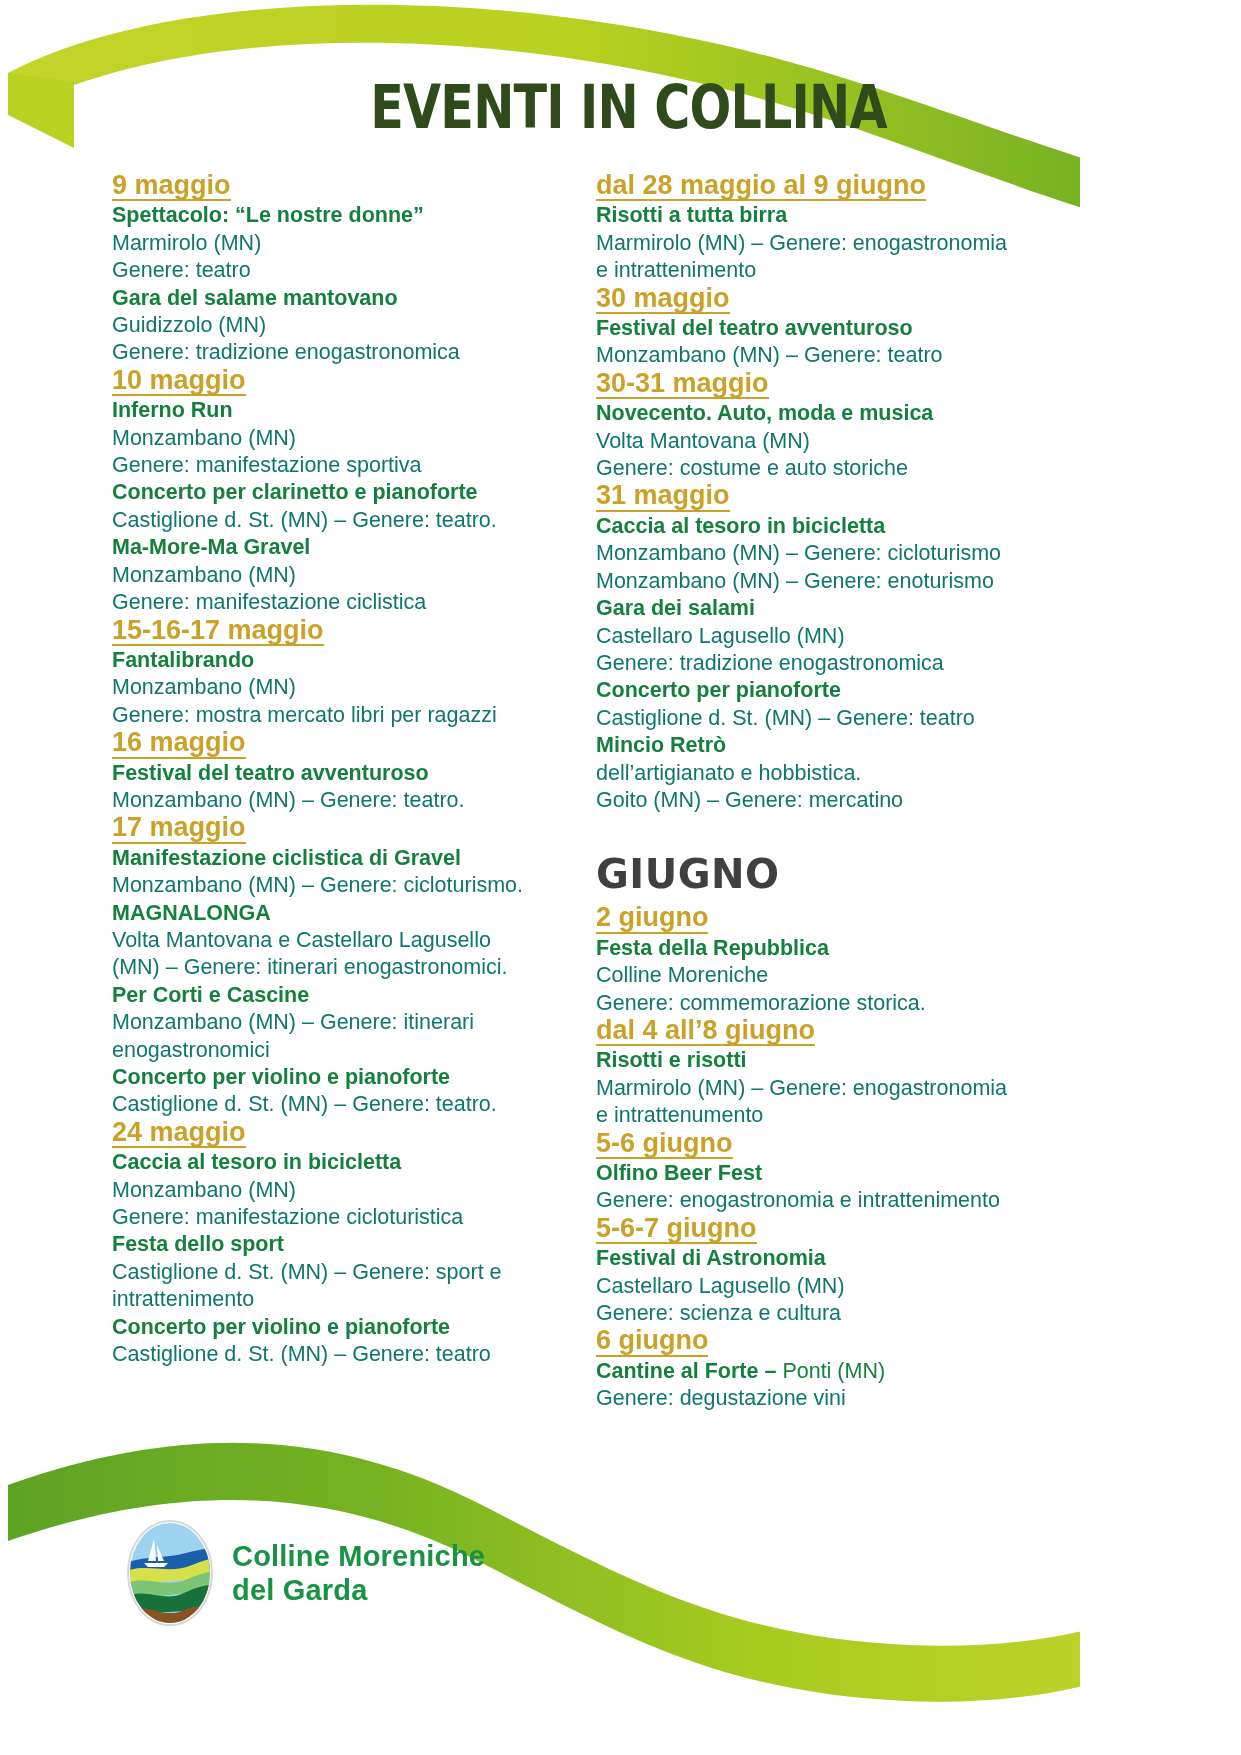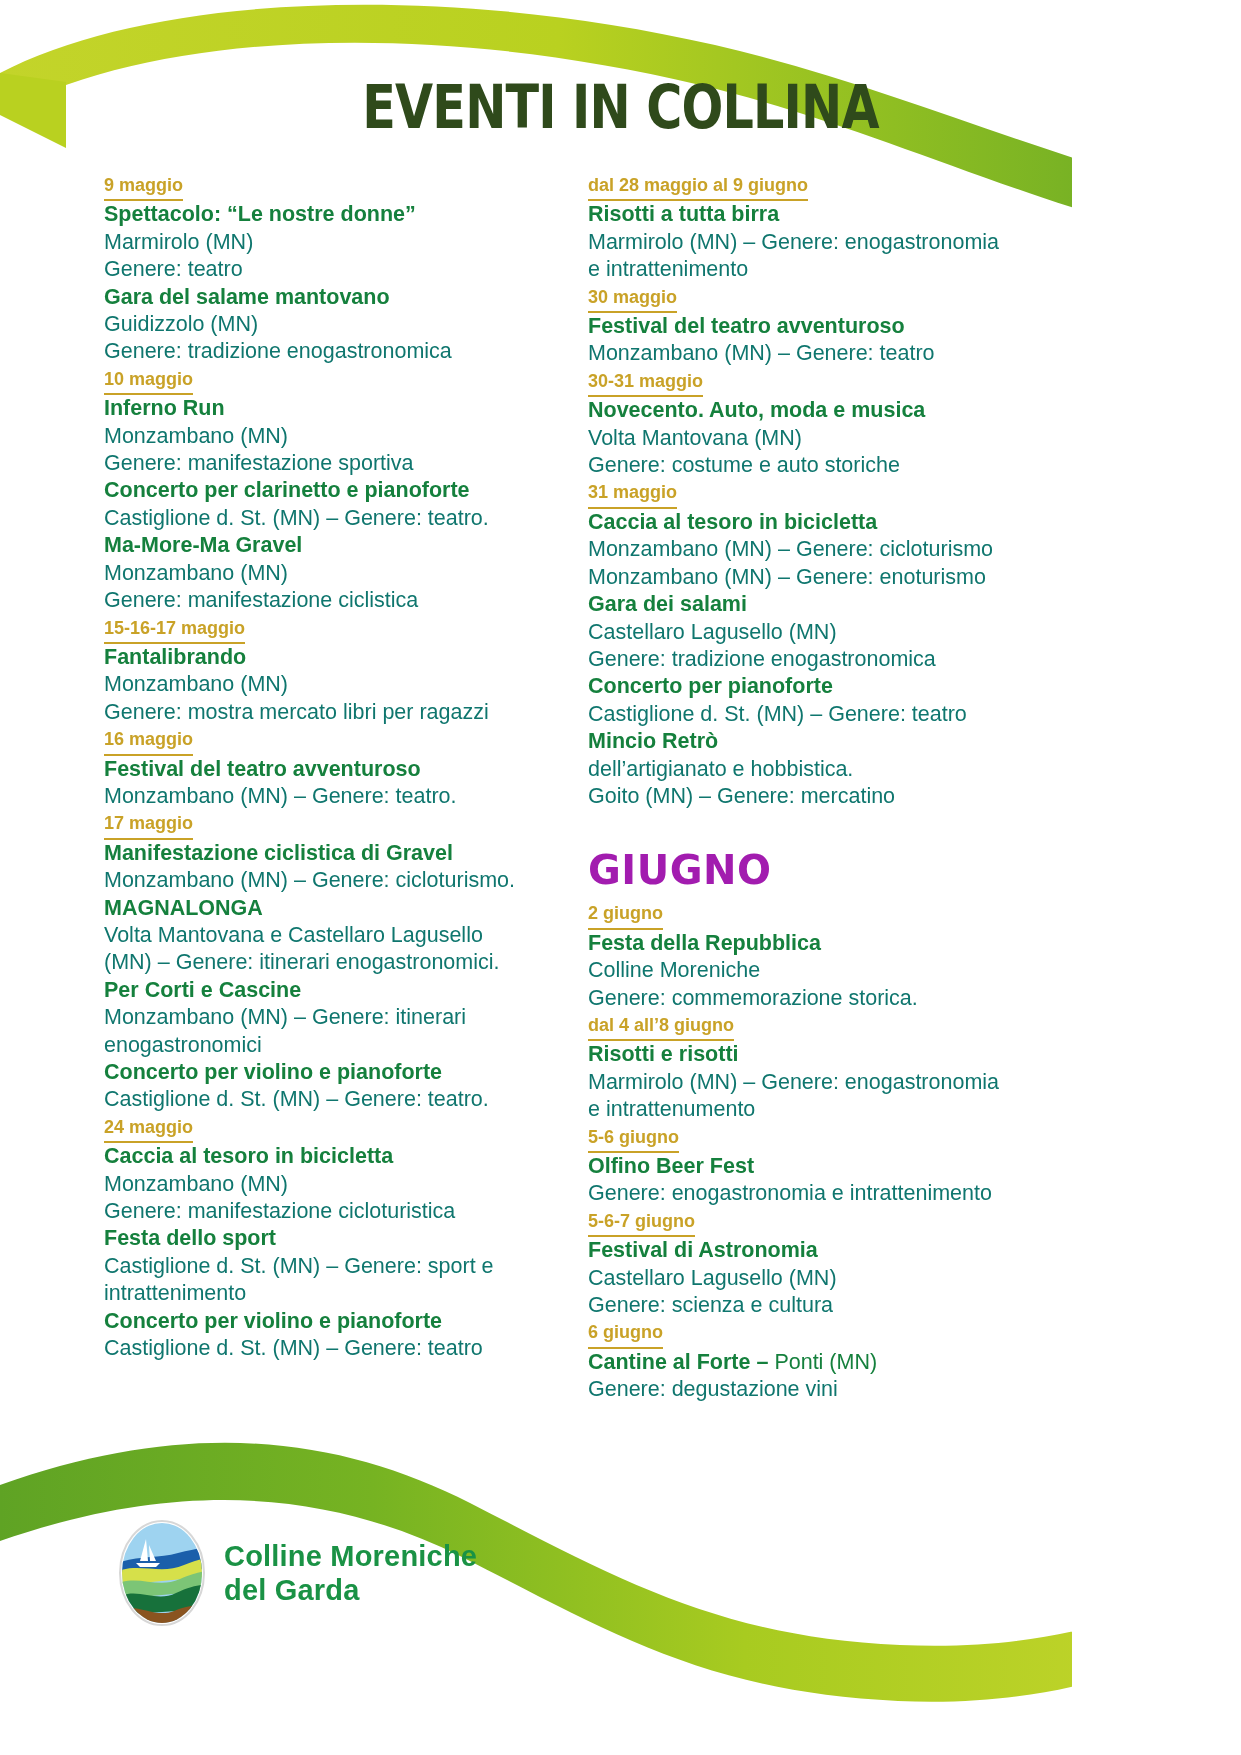--- a/index.html
+++ b/index.html
@@ -3,21 +3,21 @@
 <meta charset="utf-8">
 <style>
   html,body{margin:0;padding:0;}
   body{
     width:1241px;height:1755px;
     background:#ffffff;
     font-family:"Liberation Sans", sans-serif;
     position:relative;
     overflow:hidden;
   }
-  .page{position:relative;width:1072px;height:1755px;overflow:hidden;}
+  .page{position:relative;width:1072px;height:1755px;overflow:hidden;margin-left:8px;}
 
   
   .wave-top{position:absolute;top:0;left:0;width:1241px;height:260px;z-index:1;pointer-events:none;}
   .wave-bottom{position:absolute;bottom:0;left:0;width:1241px;height:330px;z-index:1;pointer-events:none;}
 
   
   .title{
     position:absolute;
     top:72px;left:0;width:1241px;
     text-align:center;
@@ -43,21 +43,21 @@
   .col{
     box-sizing:border-box;
   }
   .col-left{width:540px;padding-left:104px;padding-right:12px;}
   .col-right{width:540px;padding-left:48px;padding-right:12px;}
 
   .date{
     display:inline-block;
     color:#c9a227;
     font-weight:bold;
-    font-size:18px;
+    font-size:27px;
     line-height:27.4px;
     border-bottom:2.5px solid #c9a227;
     margin:0 0 0 0;
     white-space:nowrap;
   }
   .date-row{line-height:27.4px;}
   .ev-title{
     color:#15803d;
     font-weight:bold;
     font-size:21.5px;
@@ -67,21 +67,21 @@
   .ev-line{
     color:#0f766e;
     font-weight:normal;
     font-size:21.5px;
     line-height:27.4px;
     white-space:nowrap;
   }
   .ev-title .light{font-weight:normal;}
 
   .month-head{
-    color:#a21caf;
+    color:#404040;
     font-family:"DejaVu Sans", sans-serif;
     font-weight:bold;
     font-size:40px;
     line-height:48px;
     letter-spacing:0.5px;
     margin:36px 0 6px 0;
   }
 
   
   .logo-wrap{

